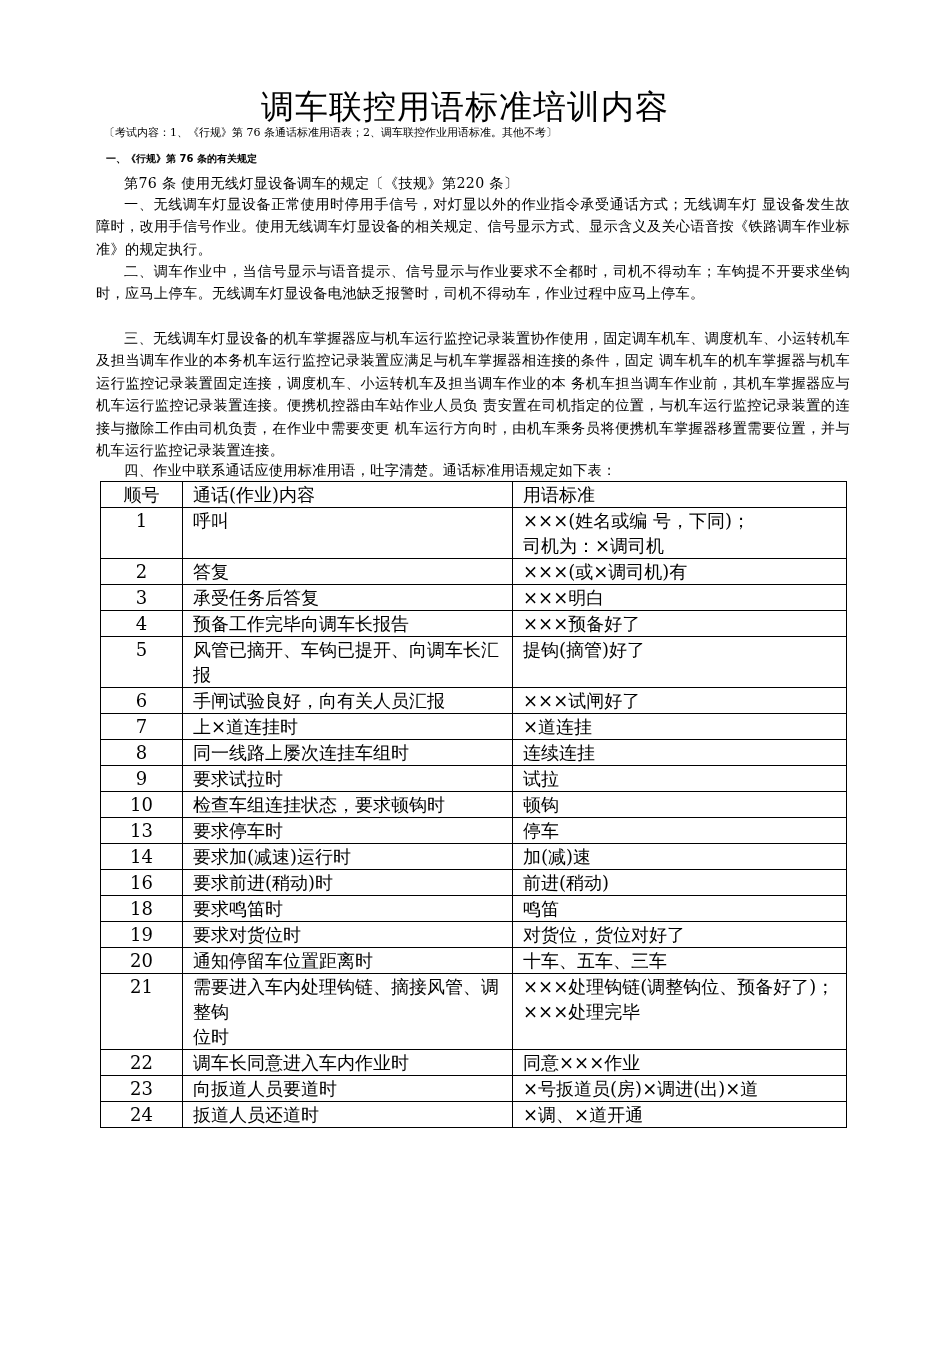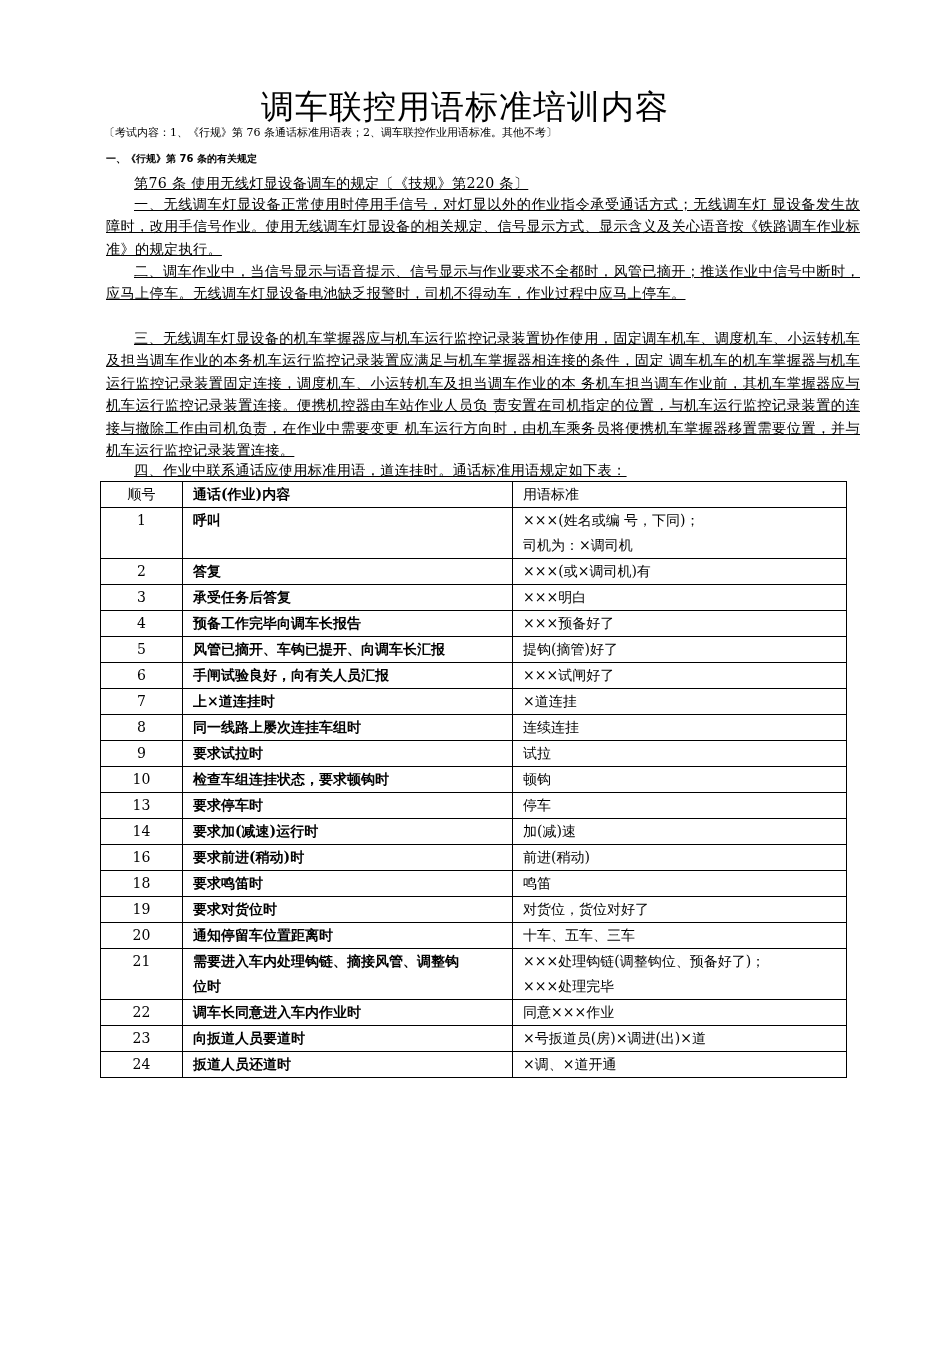--- a/index.html
+++ b/index.html
@@ -4,48 +4,48 @@
 <style>
   html, body { margin: 0; padding: 0; background: #ffffff; }
   body { width: 950px; height: 1345px; position: relative; overflow: hidden;
          font-family: "DejaVu Serif", "Liberation Serif", serif; color: #000; }
   .title { position: absolute; top: 63px; left: 0; width: 930px; text-align: center;
            font-family: "DejaVu Sans", "Liberation Sans", sans-serif; font-weight: normal;
            font-size: 33px; letter-spacing: 1px; margin-top: 22px; }
   .line { position: absolute; font-size: 14px; white-space: nowrap; line-height: 22px; }
   .subtitle { top: 122px; left: 104px; font-size: 11px; }
   .section { top: 148px; left: 106px; font-weight: bold; font-family: "DejaVu Sans", "Liberation Sans", sans-serif; font-size: 10px; }
-  .para { position: absolute; left: 106px; width: 754px; font-size: 14.2px; line-height: 22.4px;
-          text-indent: 28px; text-align: justify; letter-spacing: 0.3px; text-decoration: underline; }
+  .para { position: absolute; left: 96px; width: 754px; font-size: 14.2px; line-height: 22.4px;
+          text-indent: 28px; text-align: justify; letter-spacing: 0.3px; }
   .p0 { top: 172px; }
   .p1 { top: 193px; }
   .p2 { top: 260px; }
   .p3 { top: 327px; }
   .p4 { top: 459px; }
   table { position: absolute; top: 481px; left: 100px; width: 747px; border-collapse: collapse;
-          font-size: 14px; }
+          font-size: 18px; }
   td { border: 1px solid #000; padding: 0 10px; height: 24.5px; vertical-align: top; line-height: 25px; }
   td.num { text-align: center; width: 81px; padding: 0; }
-  td.content { width: 309px; font-weight: bold; }
+  td.content { width: 309px; }
   td.std { }
   tr.tall td { height: 50px; }
 </style>
 </head>
 <body>
 
 <div>
   <div class="title">调车联控用语标准培训内容</div>
   <div class="line subtitle">〔考试内容：1、《行规》第 76 条通话标准用语表；2、调车联控作业用语标准。其他不考〕</div>
   <div class="line section">一、《行规》第 76 条的有关规定</div>
 
   <div class="para p0">第76 条 使用无线灯显设备调车的规定〔《技规》第220 条〕</div>
   <div class="para p1">一、无线调车灯显设备正常使用时停用手信号，对灯显以外的作业指令承受通话方式；无线调车灯 显设备发生故障时，改用手信号作业。使用无线调车灯显设备的相关规定、信号显示方式、显示含义及关心语音按《铁路调车作业标准》的规定执行。</div>
-  <div class="para p2">二、调车作业中，当信号显示与语音提示、信号显示与作业要求不全都时，风管已摘开；推送作业中信号中断时，应马上停车。无线调车灯显设备电池缺乏报警时，司机不得动车，作业过程中应马上停车。</div>
+  <div class="para p2">二、调车作业中，当信号显示与语音提示、信号显示与作业要求不全都时，司机不得动车；车钩提不开要求坐钩时，应马上停车。无线调车灯显设备电池缺乏报警时，司机不得动车，作业过程中应马上停车。</div>
   <div class="para p3">三、无线调车灯显设备的机车掌握器应与机车运行监控记录装置协作使用，固定调车机车、调度机车、小运转机车及担当调车作业的本务机车运行监控记录装置应满足与机车掌握器相连接的条件，固定 调车机车的机车掌握器与机车运行监控记录装置固定连接，调度机车、小运转机车及担当调车作业的本 务机车担当调车作业前，其机车掌握器应与机车运行监控记录装置连接。便携机控器由车站作业人员负 责安置在司机指定的位置，与机车运行监控记录装置的连接与撤除工作由司机负责，在作业中需要变更 机车运行方向时，由机车乘务员将便携机车掌握器移置需要位置，并与机车运行监控记录装置连接。</div>
-  <div class="para p4">四、作业中联系通话应使用标准用语，道连挂时。通话标准用语规定如下表：</div>
+  <div class="para p4">四、作业中联系通话应使用标准用语，吐字清楚。通话标准用语规定如下表：</div>
 
   <table>
     <thead>
       <tr>
         <td class="num">顺号</td>
         <td class="content">通话(作业)内容</td>
         <td class="std">用语标准</td>
       </tr>
     </thead>
     <tbody id="tbody">

